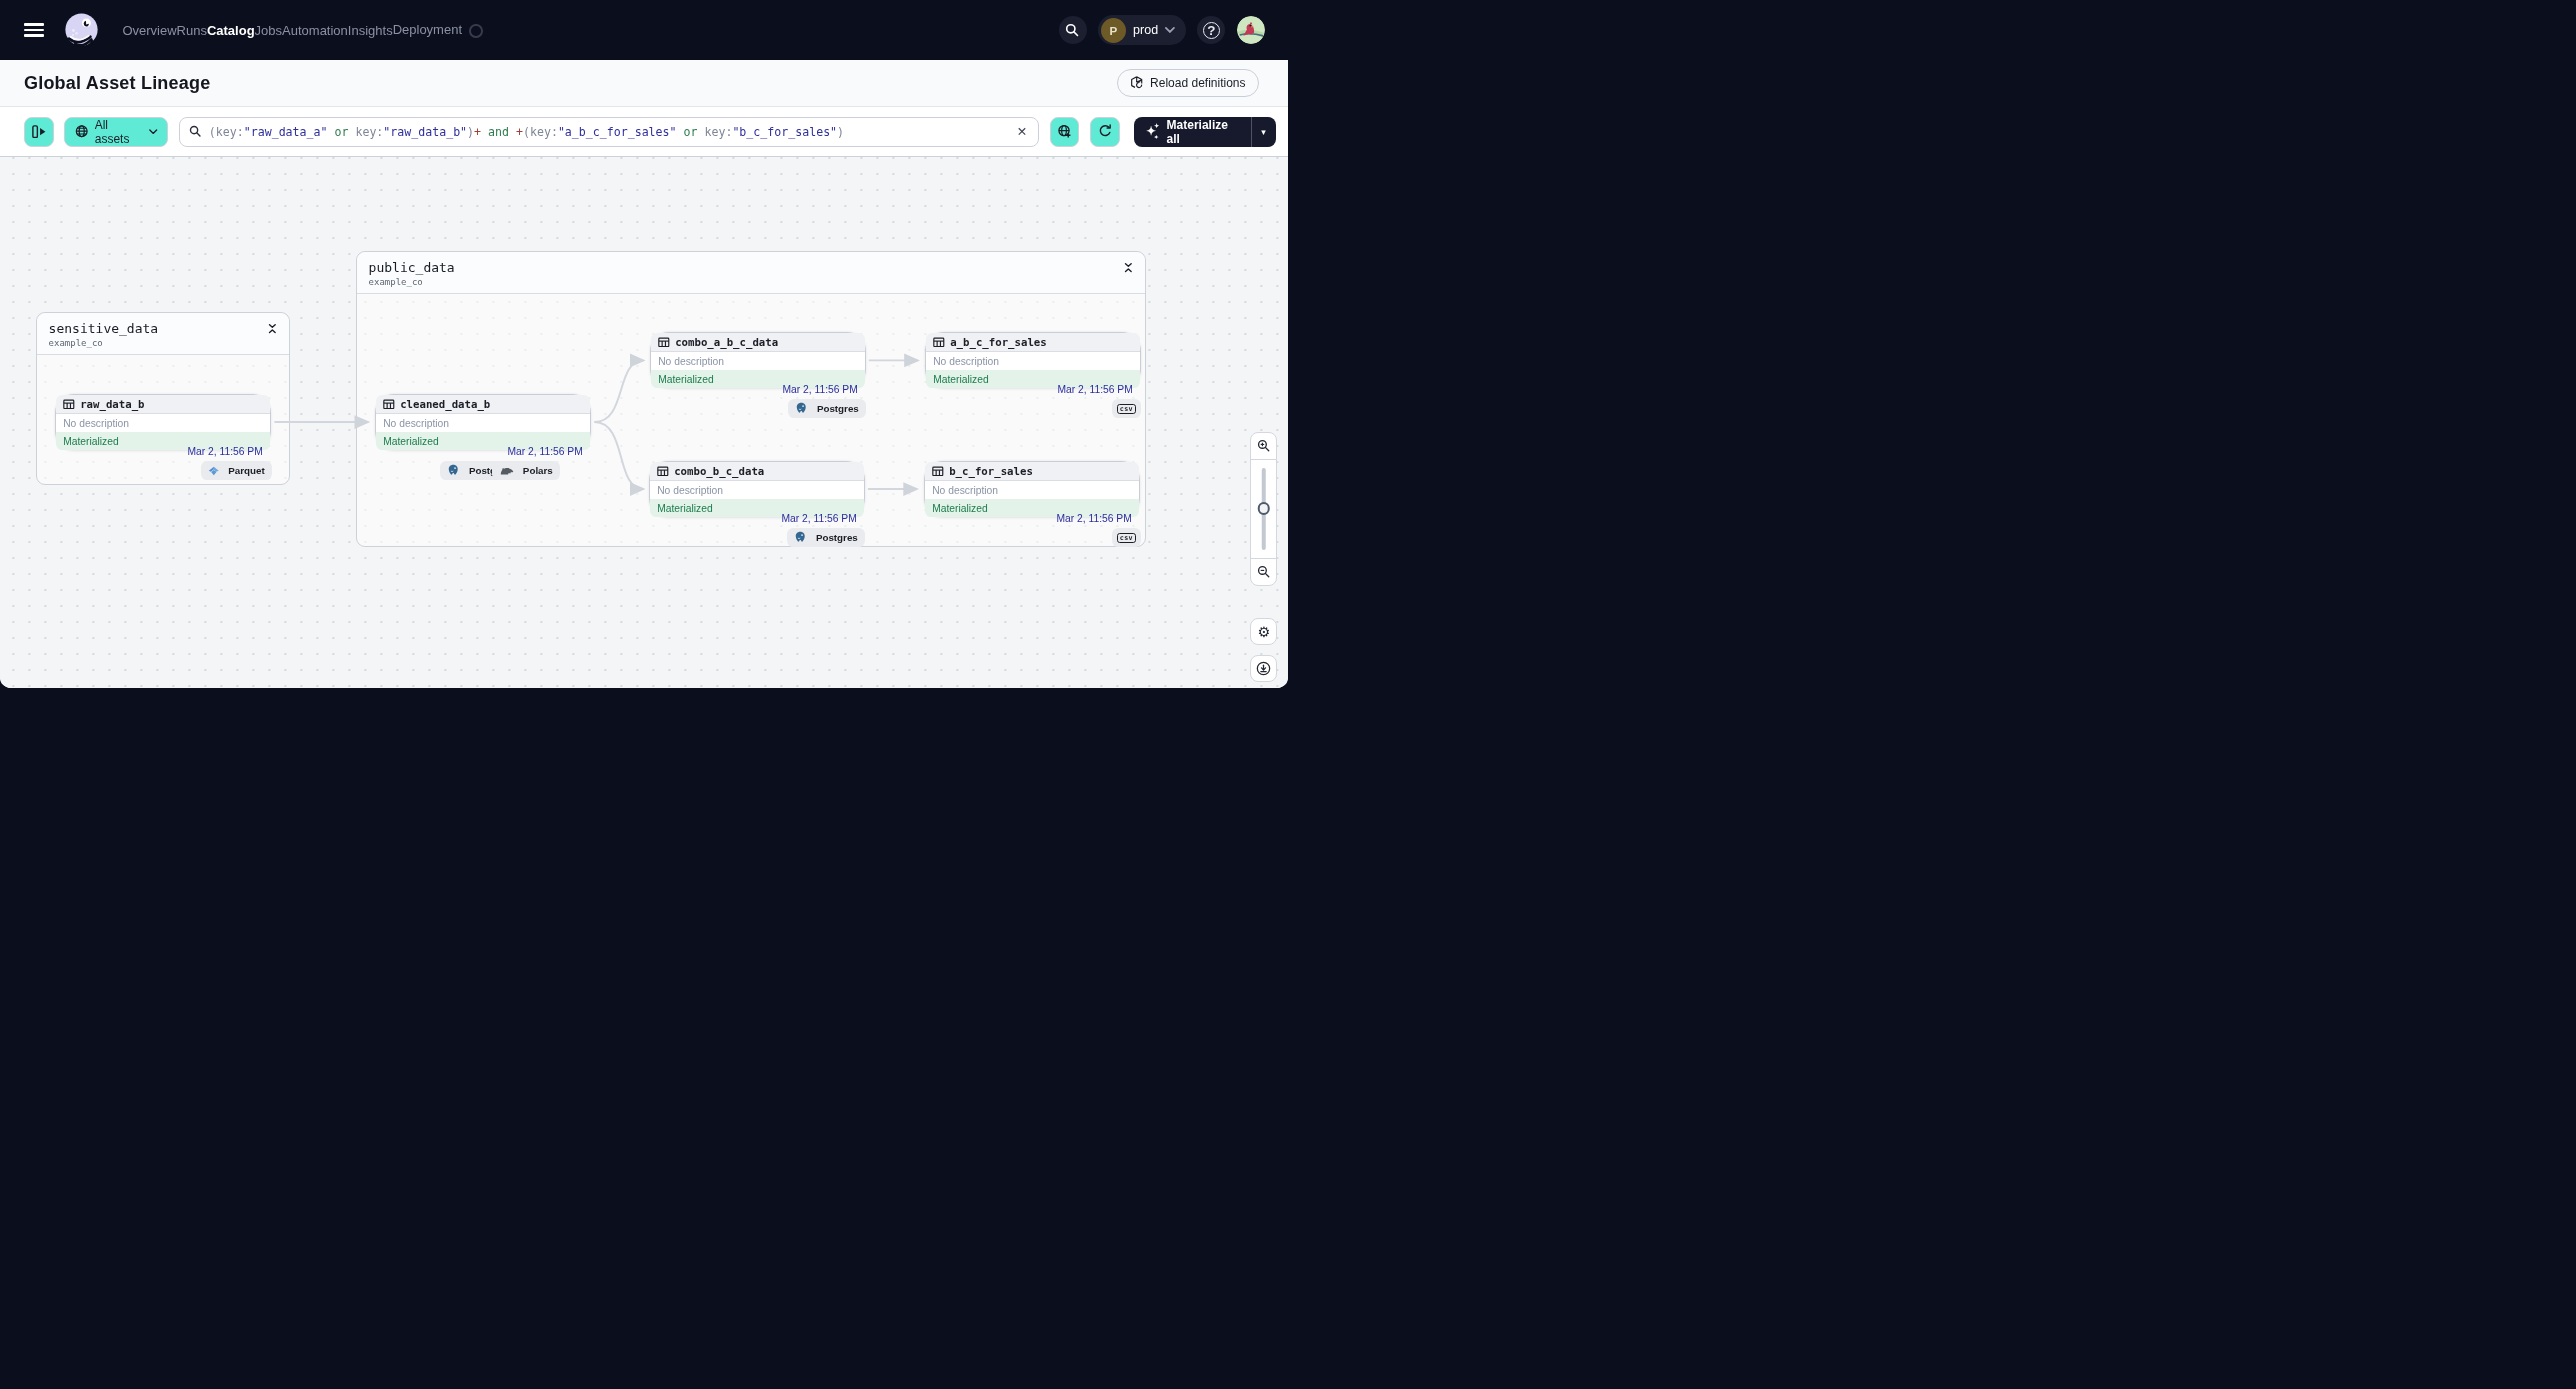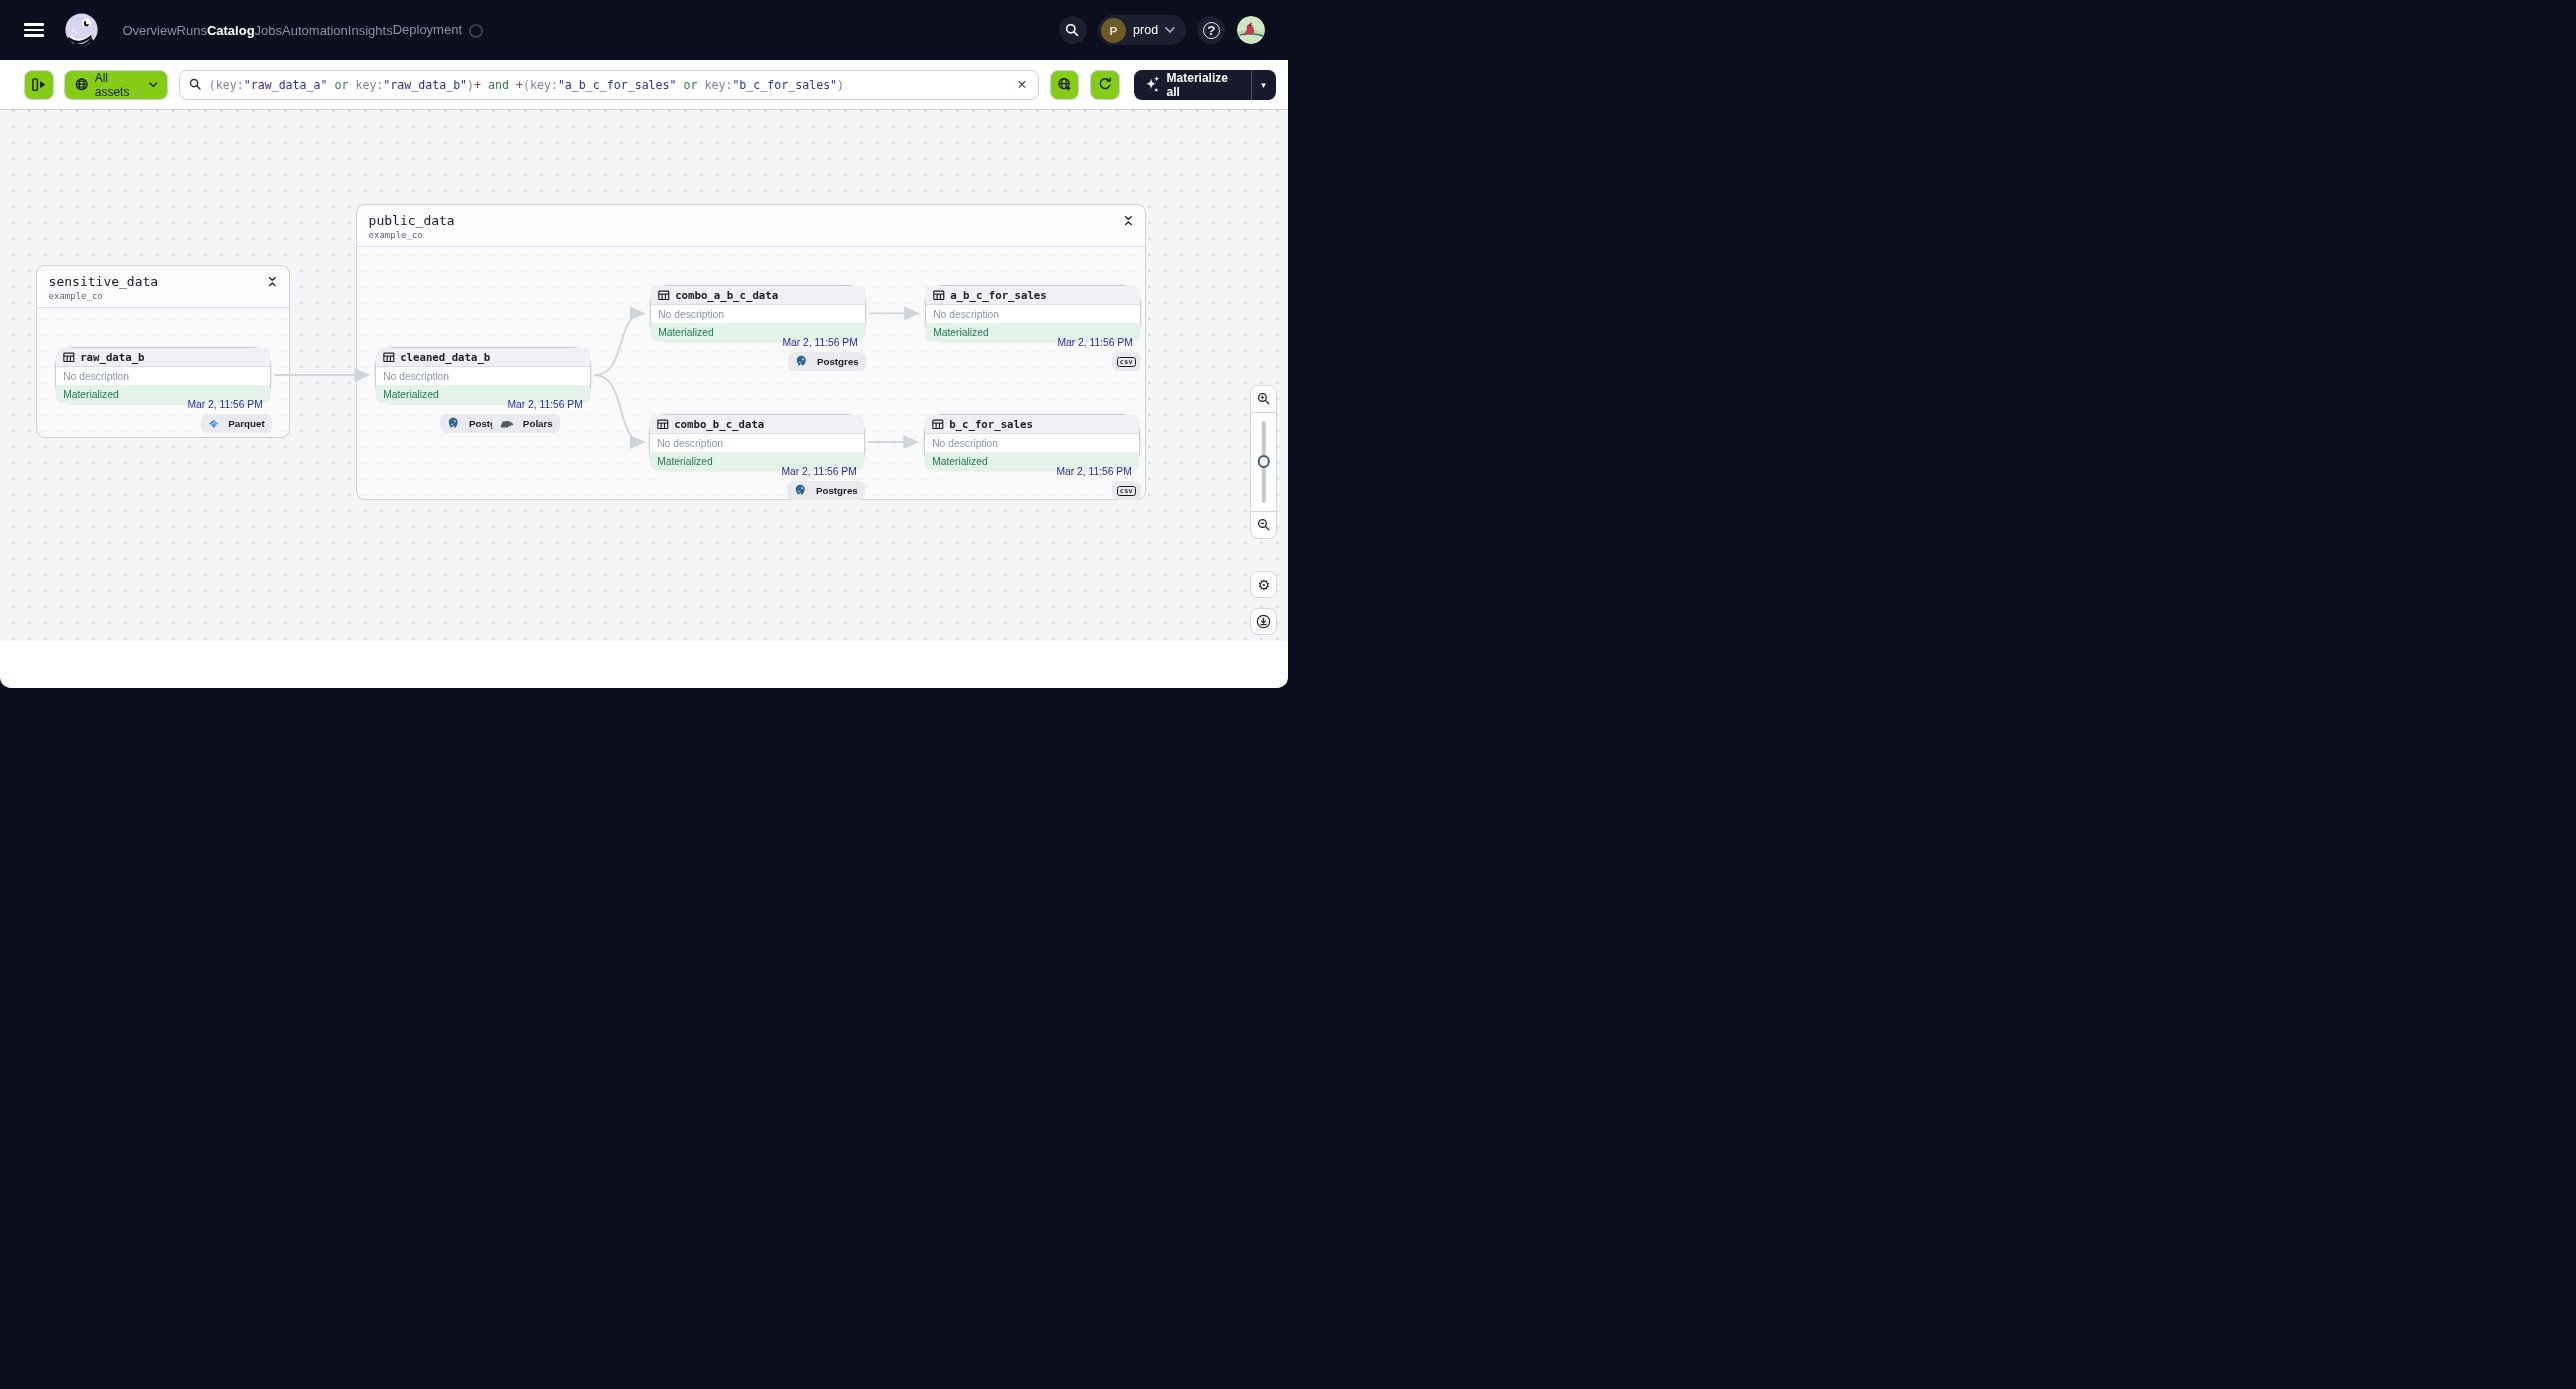--- a/index.html
+++ b/index.html
@@ -25,21 +25,21 @@
   .user-avatar { width:28px; height:28px; border-radius:50%; overflow:hidden; cursor:pointer; }
 
   
   .content { height:628px; background:#fff; border-radius:0 0 10.7px 10.7px; overflow:hidden; }
 
   .titlebar { height:47px; background:#f9fafb; display:flex; align-items:center; padding:0 29px 0 24px; border-bottom:0.9px solid #e3e6ea; }
   .page-title { font-size:18px; font-weight:700; color:#14171f; letter-spacing:0.2px; }
   .reload-btn { margin-left:auto; height:28px; border:0.9px solid #c9cfd8; border-radius:14.3px; background:#f9fafb; display:flex; align-items:center; gap:6.3px; padding:0 12.5px; font-size:12px; color:#1b1e28; cursor:pointer; }
 
   .filterbar { height:50px; background:#ffffff; border-bottom:0.9px solid #ccd1d9; display:flex; align-items:center; padding:0 12.5px 0 24px; gap:10.7px; }
-  .sq-btn { height:30px; min-width:29.5px; border:0.9px solid #ccd1d9; border-radius:8px; background:#84cc16; display:flex; align-items:center; justify-content:center; cursor:pointer; padding:0 6.3px; }
+  .sq-btn { height:30px; min-width:29.5px; border:0.9px solid #ccd1d9; border-radius:8px; background:#5eead4; display:flex; align-items:center; justify-content:center; cursor:pointer; padding:0 6.3px; }
   .assets-btn { gap:6.3px; font-size:12px; color:#1b1e28; padding:0 9.8px; }
   .searchbox { flex:0 0 860px; height:30px; border:0.9px solid #ccd1d9; border-radius:8px; display:flex; align-items:center; padding:0 9px; gap:7.2px; background:#fff; }
   .query { flex:1; font-size:11.6px; white-space:pre; overflow:hidden; }
   .tok-punct { color:#7d8596; } .tok-str { color:#2f2f9d; } .tok-op { color:#2f7d4f; } .tok-plus { color:#9e4037; }
   .clear-x { color:#424856; font-size:12.5px; cursor:pointer; padding:0 1.8px; }
   .mat-btn { margin-left:3.6px; height:30px; background:#161a2c; border-radius:8px; display:flex; align-items:stretch; color:#fff; cursor:pointer; overflow:hidden; }
   .mat-main { display:flex; align-items:center; gap:7.2px; padding:0 12.5px; font-size:12px; font-weight:600; }
   .sparkle { position:relative; width:14.3px; height:14.3px; }
   .sparkle i { position:absolute; font-style:normal; color:#fff; }
   .sparkle .s1 { font-size:11.6px; left:0; top:0px; } .sparkle .s2 { font-size:6.3px; right:0; top:-2.7px; } .sparkle .s3 { font-size:5.4px; right:0.9px; bottom:-1.8px; }
@@ -137,20 +137,31 @@
         <path d="M14 9 l1.5 -2.5 1.5 2.5z" fill="#c13a56"></path>
         <circle cx="14.8" cy="10.6" r="1.1" fill="#201a1a"></circle>
         <path d="M16 11 l3 .8 -3 .8z" fill="#e8a53a"></path>
       </svg>
     </div>
   </div>
 </div>
 
 <div class="content">
 
+  <div class="titlebar">
+    <span class="page-title">Global Asset Lineage</span>
+    <button class="reload-btn">
+      <svg width="13.4" height="13.4" viewBox="0 0 16 16">
+        <path d="M8 1 L14 4.2 V9 M8 1 L2 4.2 V11.5 L6 13.6 M8 1 V7.6 M8 7.6 L14 4.4" stroke="#1b1e28" stroke-width="1.4" fill="none" stroke-linejoin="round"></path>
+        <path d="M13.8 10.2 a3 3 0 1 1 -3 -2.4" stroke="#1b1e28" stroke-width="1.4" fill="none"></path>
+        <path d="M10.2 5.6 l.6 2.4 2.2 -1z" fill="#1b1e28"></path>
+      </svg>
+      <span>Reload definitions</span>
+    </button>
+  </div>
 
   <div class="filterbar">
     <div class="sq-btn">
       <svg width="14.3" height="13.4" viewBox="0 0 16 15">
         <rect x="1" y="1" width="5" height="13" rx="1.5" stroke="#1b1e28" stroke-width="1.6" fill="none"></rect>
         <path d="M9 3.5 L15 7.5 L9 11.5 Z" fill="#1b1e28"></path>
       </svg>
     </div>
     <div class="sq-btn assets-btn">
       <svg width="14.3" height="14.3" viewBox="0 0 16 16">

